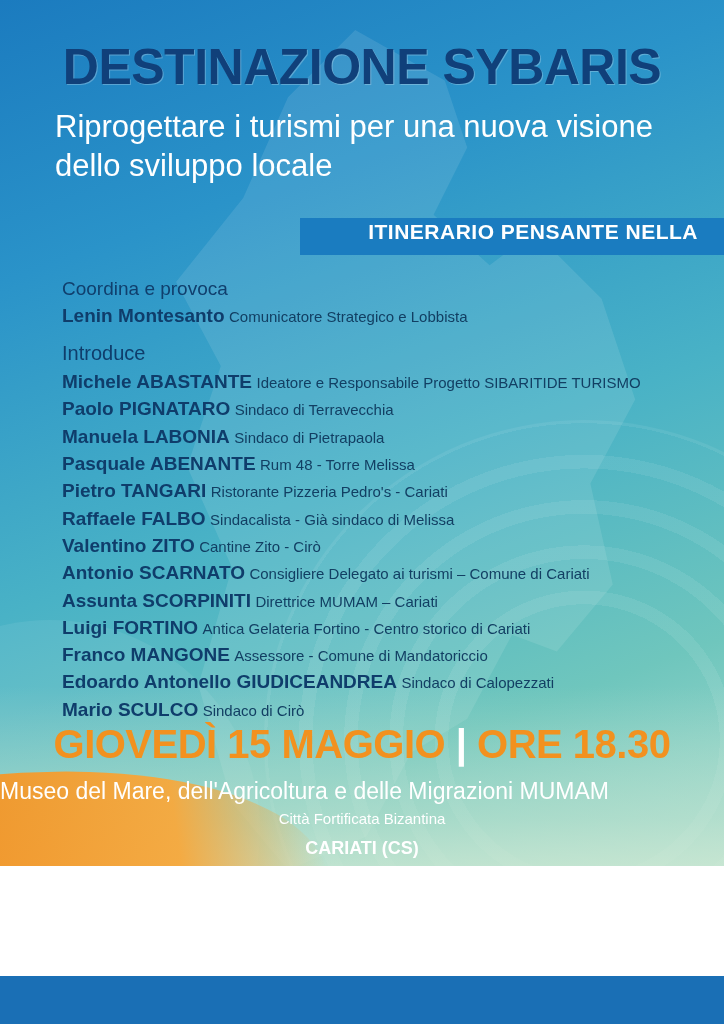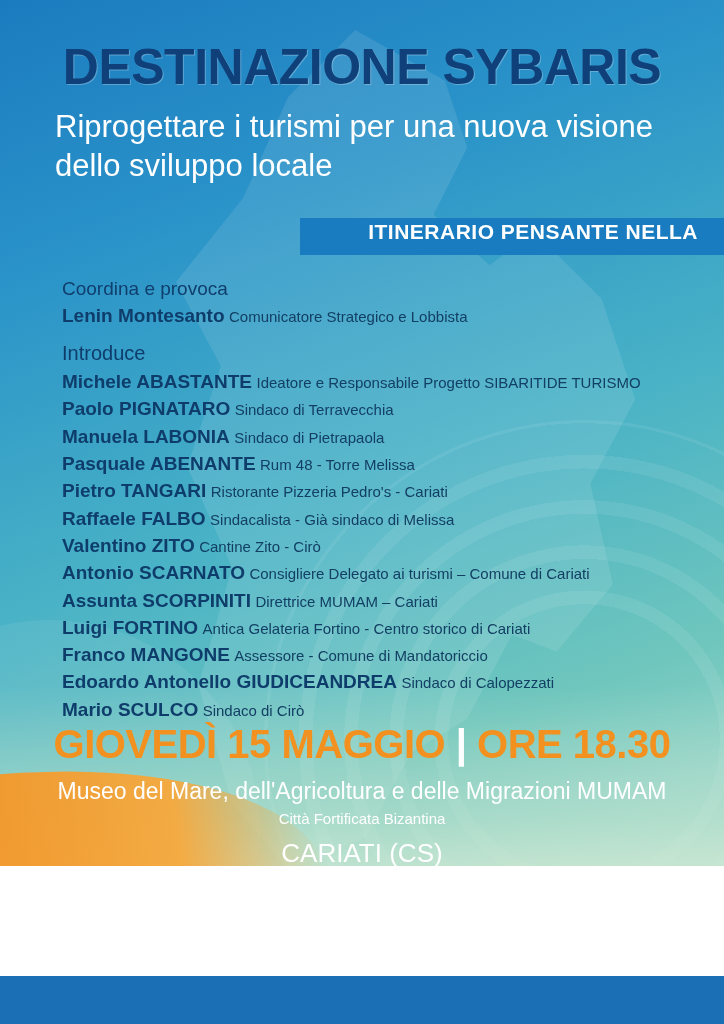--- a/index.html
+++ b/index.html
@@ -179,40 +179,39 @@
     font-size: 40px;
     font-weight: bold;
     color: #f2911f;
     letter-spacing: -0.5px;
   }
   .dateline .sep { color: #ffffff; font-weight: bold; }
   .venue {
     position: absolute;
     left: 0; right: 0;
     top: 778px;
-    text-align: center;
     font-size: 23px;
     color: #ffffff;
     font-weight: normal;
   }
   .venue2 {
     position: absolute;
     left: 0; right: 0;
     top: 810px;
     text-align: center;
     font-size: 15px;
     color: #ffffff;
   }
   .city {
     position: absolute;
     left: 0; right: 0;
     top: 838px;
     text-align: center;
-    font-size: 26px;
-    font-weight: normal;
+    font-size: 18px;
+    font-weight: bold;
     color: #ffffff;
   }
 </style>
 </head>
 <body>
 
 <div class="poster">
 
   <div class="bg-layer">
     <div class="bg-map"></div>

